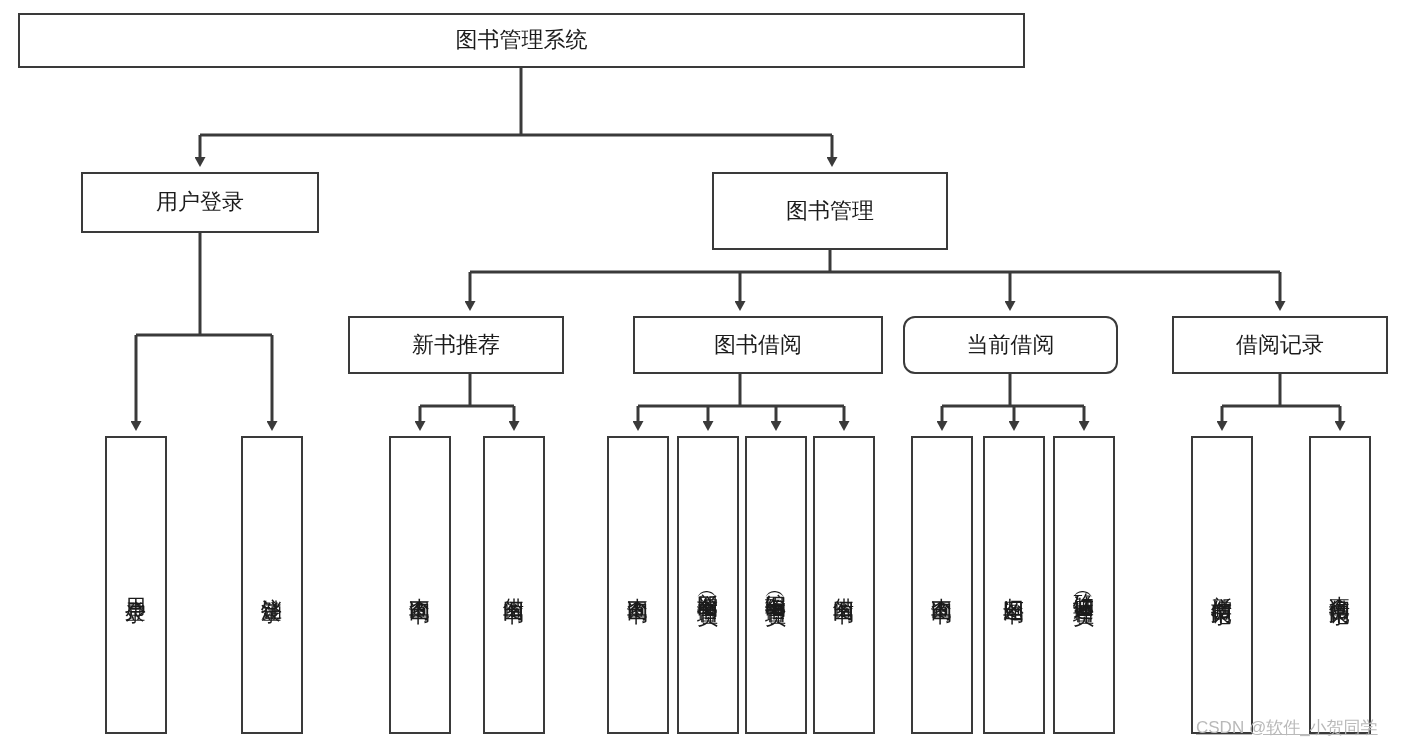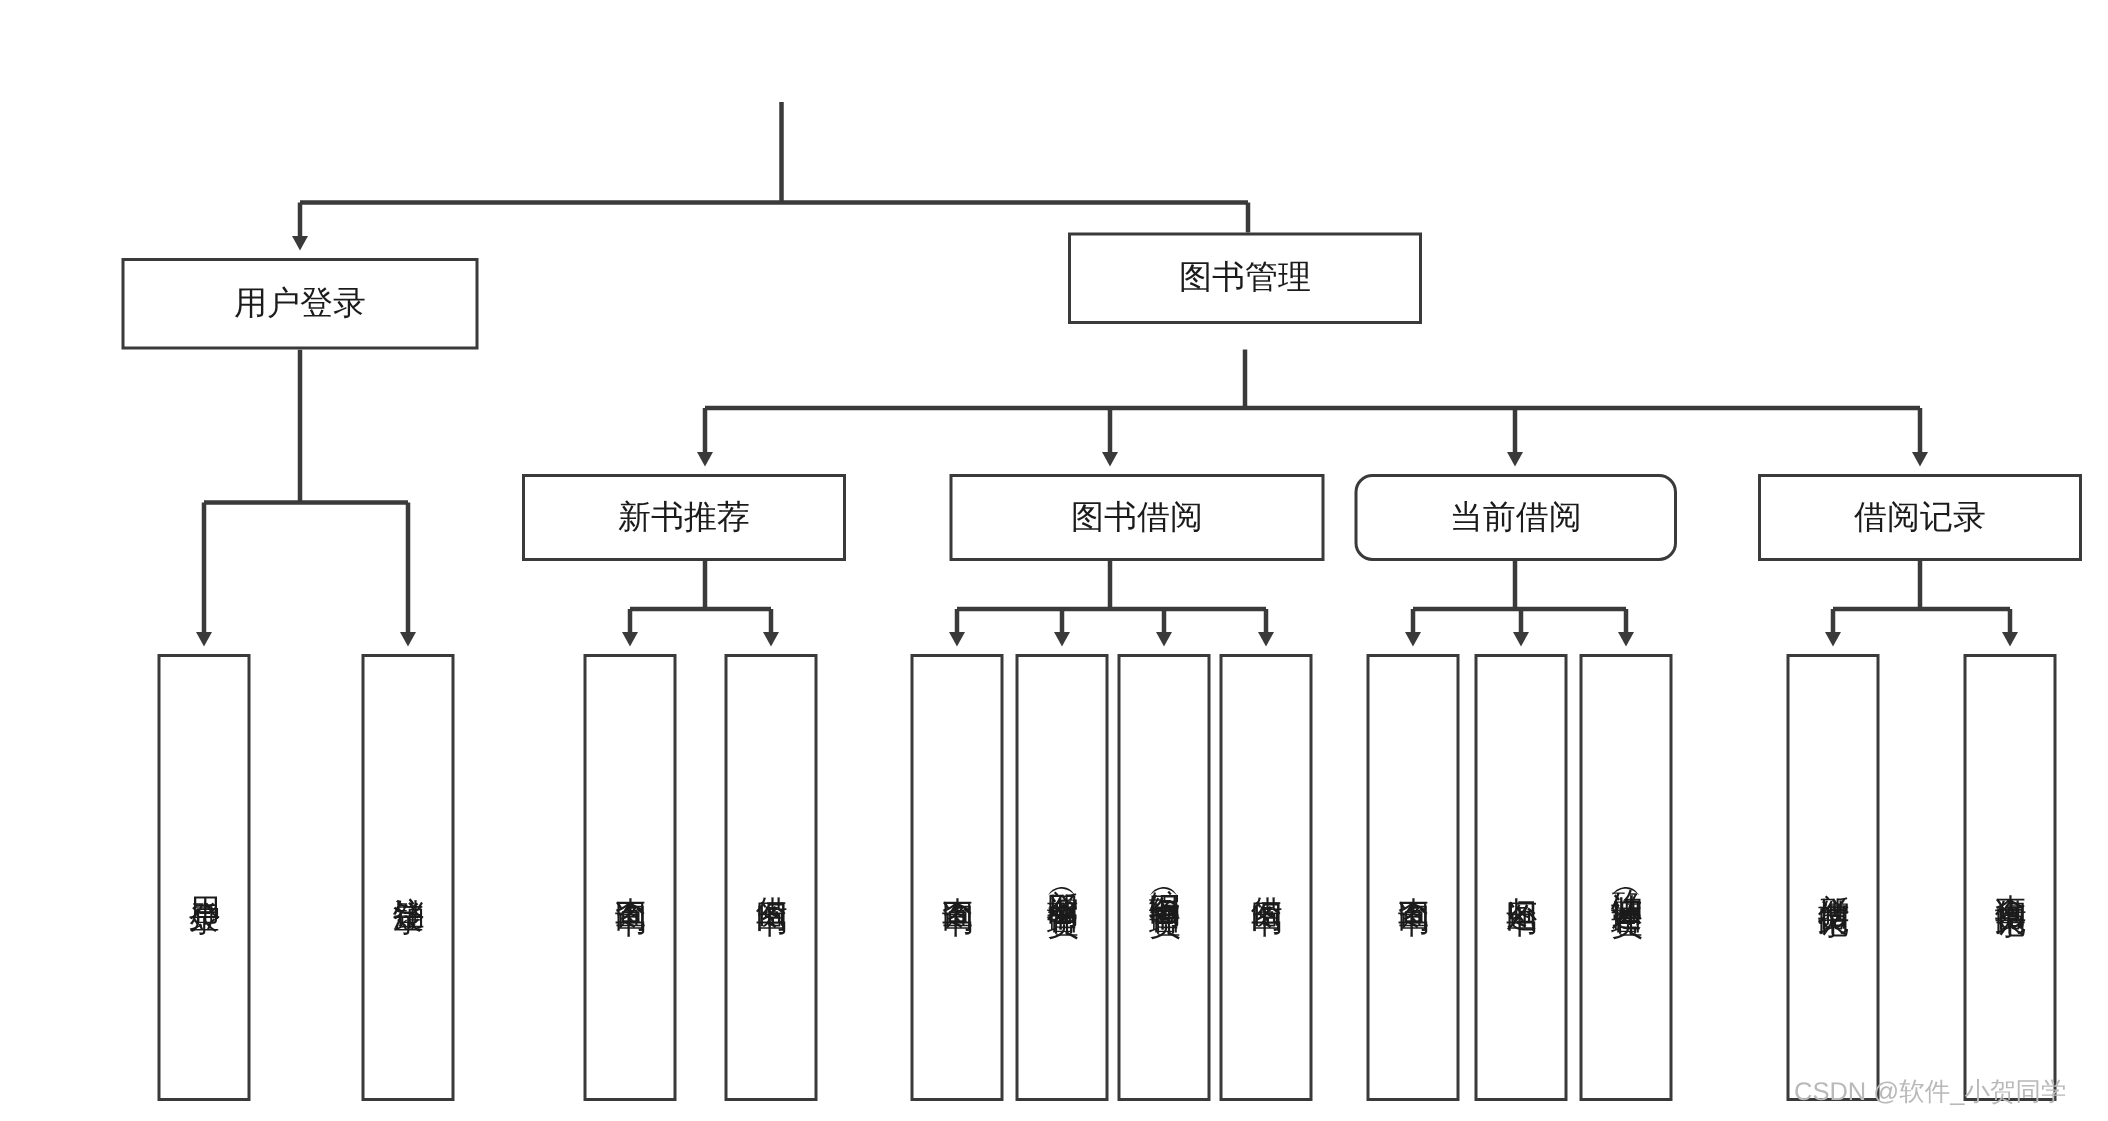--- a/index.html
+++ b/index.html
@@ -56,20 +56,21 @@
     font-size: 21px;
     letter-spacing: 2px;
     line-height: 1;
   }
   .watermark {
     position: absolute;
     color: #b9b9b9;
     font-size: 17px;
     white-space: nowrap;
     pointer-events: none;
+    text-decoration: underline;
   }
 </style>
 </head>
 <body>
 
 <div id="canvas">
 
   <svg id="wires" viewBox="0 0 1405 747" xmlns="http://www.w3.org/2000/svg">
     <defs>
       <marker id="arrow" markerWidth="10" markerHeight="11" refX="1" refY="5.5" orient="auto" markerUnits="userSpaceOnUse">
@@ -113,26 +114,29 @@
       <path d="M1014,406 L1014,422" marker-end="url(#arrow)"></path>
       <path d="M1084,406 L1084,422" marker-end="url(#arrow)"></path>
 
       <path d="M1280,374 L1280,406"></path>
       <path d="M1222,406 L1340,406"></path>
       <path d="M1222,406 L1222,422" marker-end="url(#arrow)"></path>
       <path d="M1340,406 L1340,422" marker-end="url(#arrow)"></path>
     </g>
   </svg>
 
+  <div class="node root horiz" id="node-root" style="left: 18px; top: 13px; width: 1007px; height: 55px;">
+    <span class="label">图书管理系统</span>
+  </div>
 
   <div id="level1-layer">
       <div class="node horiz" style="left: 81px; top: 172px; width: 238px; height: 61px;">
         <span class="label">用户登录</span>
       </div>
-      <div class="node horiz" style="left: 712px; top: 155px; width: 236px; height: 61px;">
+      <div class="node horiz" style="left: 712px; top: 172px; width: 236px; height: 78px;">
         <span class="label">图书管理</span>
       </div>
     </div>
   <div id="level2-layer">
       <div class="node horiz" style="left: 348px; top: 316px; width: 216px; height: 58px;">
         <span class="label">新书推荐</span>
       </div>
       <div class="node horiz" style="left: 633px; top: 316px; width: 250px; height: 58px;">
         <span class="label">图书借阅</span>
       </div>

